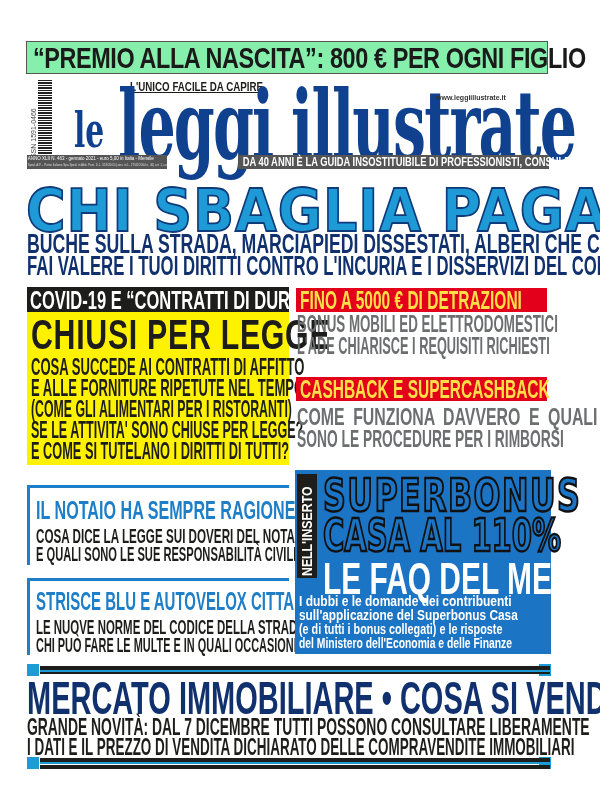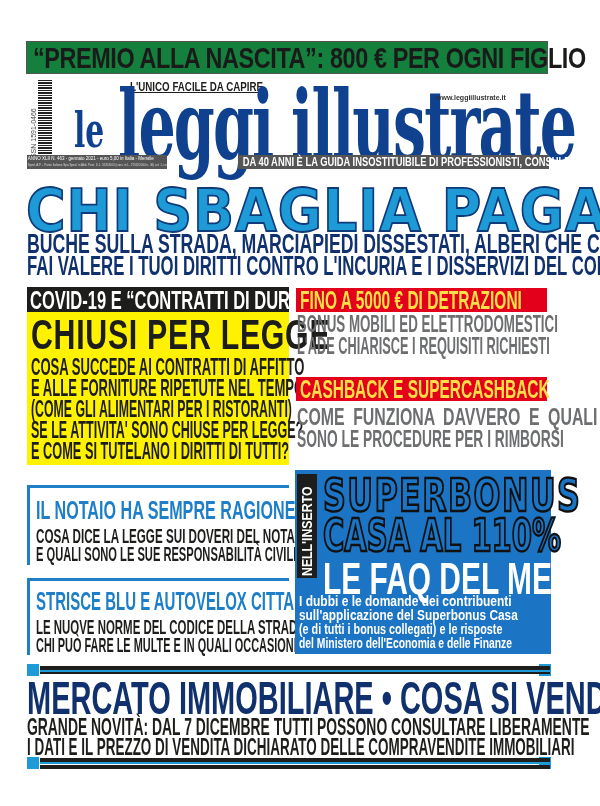--- a/index.html
+++ b/index.html
@@ -1,21 +1,21 @@
 <!DOCTYPE html>
 <html><head>
 <meta charset="utf-8">
 <style>
   html,body{margin:0;padding:0;background:#fff;}
   body{width:600px;height:806px;position:relative;overflow:hidden;font-family:"Liberation Sans","DejaVu Sans",sans-serif;}
   .cond{font-family:"Liberation Sans Narrow","Liberation Sans",sans-serif;font-weight:bold;}
   .abs{position:absolute;}
 
   
-  #banner{left:26px;top:41px;width:522px;height:33px;background:#15803d;border:1px solid #555;box-sizing:border-box;}
+  #banner{left:26px;top:41px;width:522px;height:33px;background:#86efac;border:1px solid #555;box-sizing:border-box;}
   #banner span{position:absolute;left:6px;top:1px;font-size:30px;line-height:30px;color:#1a1a1a;font-weight:bold;transform:scaleX(0.78);transform-origin:left top;white-space:nowrap;letter-spacing:-0.5px;}
 
   
   #barcode{left:30px;top:80px;width:28px;height:86px;}
   .isbn-text{position:absolute;font-size:7px;color:#444;transform:rotate(-90deg);transform-origin:left top;white-space:nowrap;}
   #bars{position:absolute;left:8px;top:0;width:14px;height:86px;background:repeating-linear-gradient(0deg,#222 0 1px,#fff 1px 2px,#222 2px 4px,#fff 4px 5px);}
 
   
   #tagline{left:130px;top:79px;font-size:13px;color:#1d1d1b;font-weight:bold;text-decoration:underline;transform:scaleX(0.75);transform-origin:left top;white-space:nowrap;}
   #logo-le{left:74px;top:106px;font-family:"DejaVu Serif","Liberation Serif",serif;font-weight:bold;color:#10418e;font-size:48px;line-height:48px;transform:scaleX(0.62);transform-origin:left top;}

